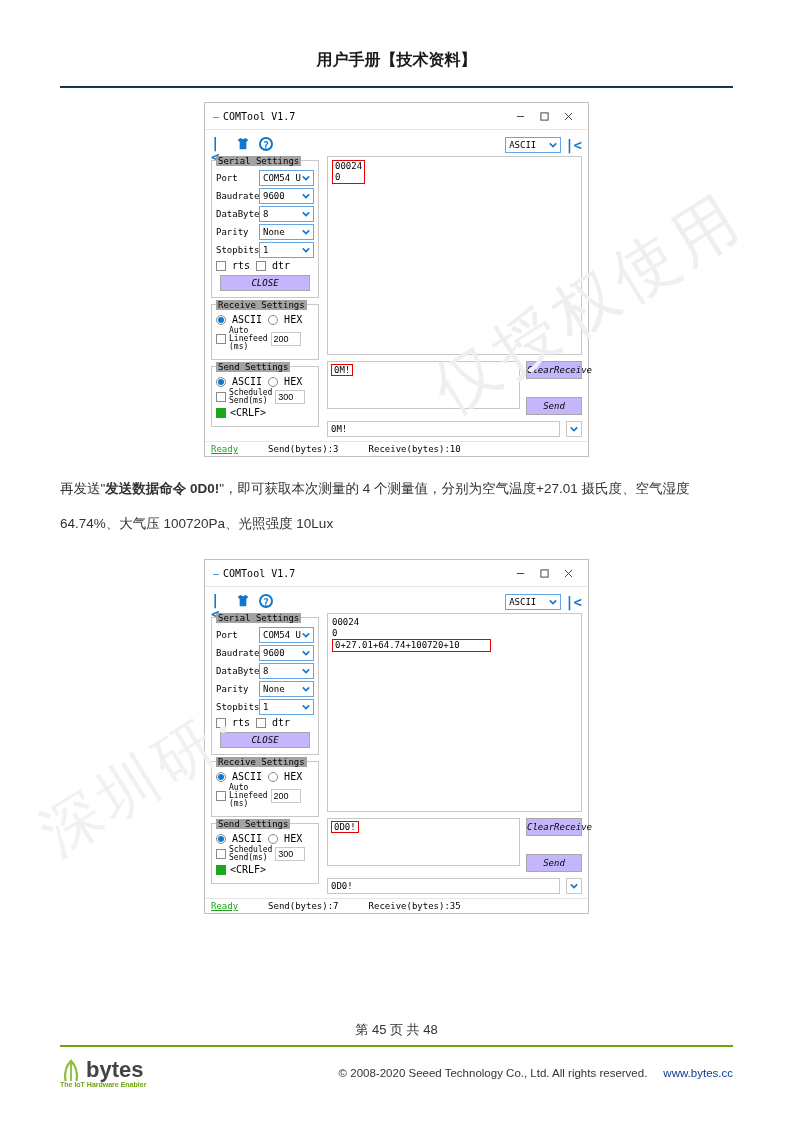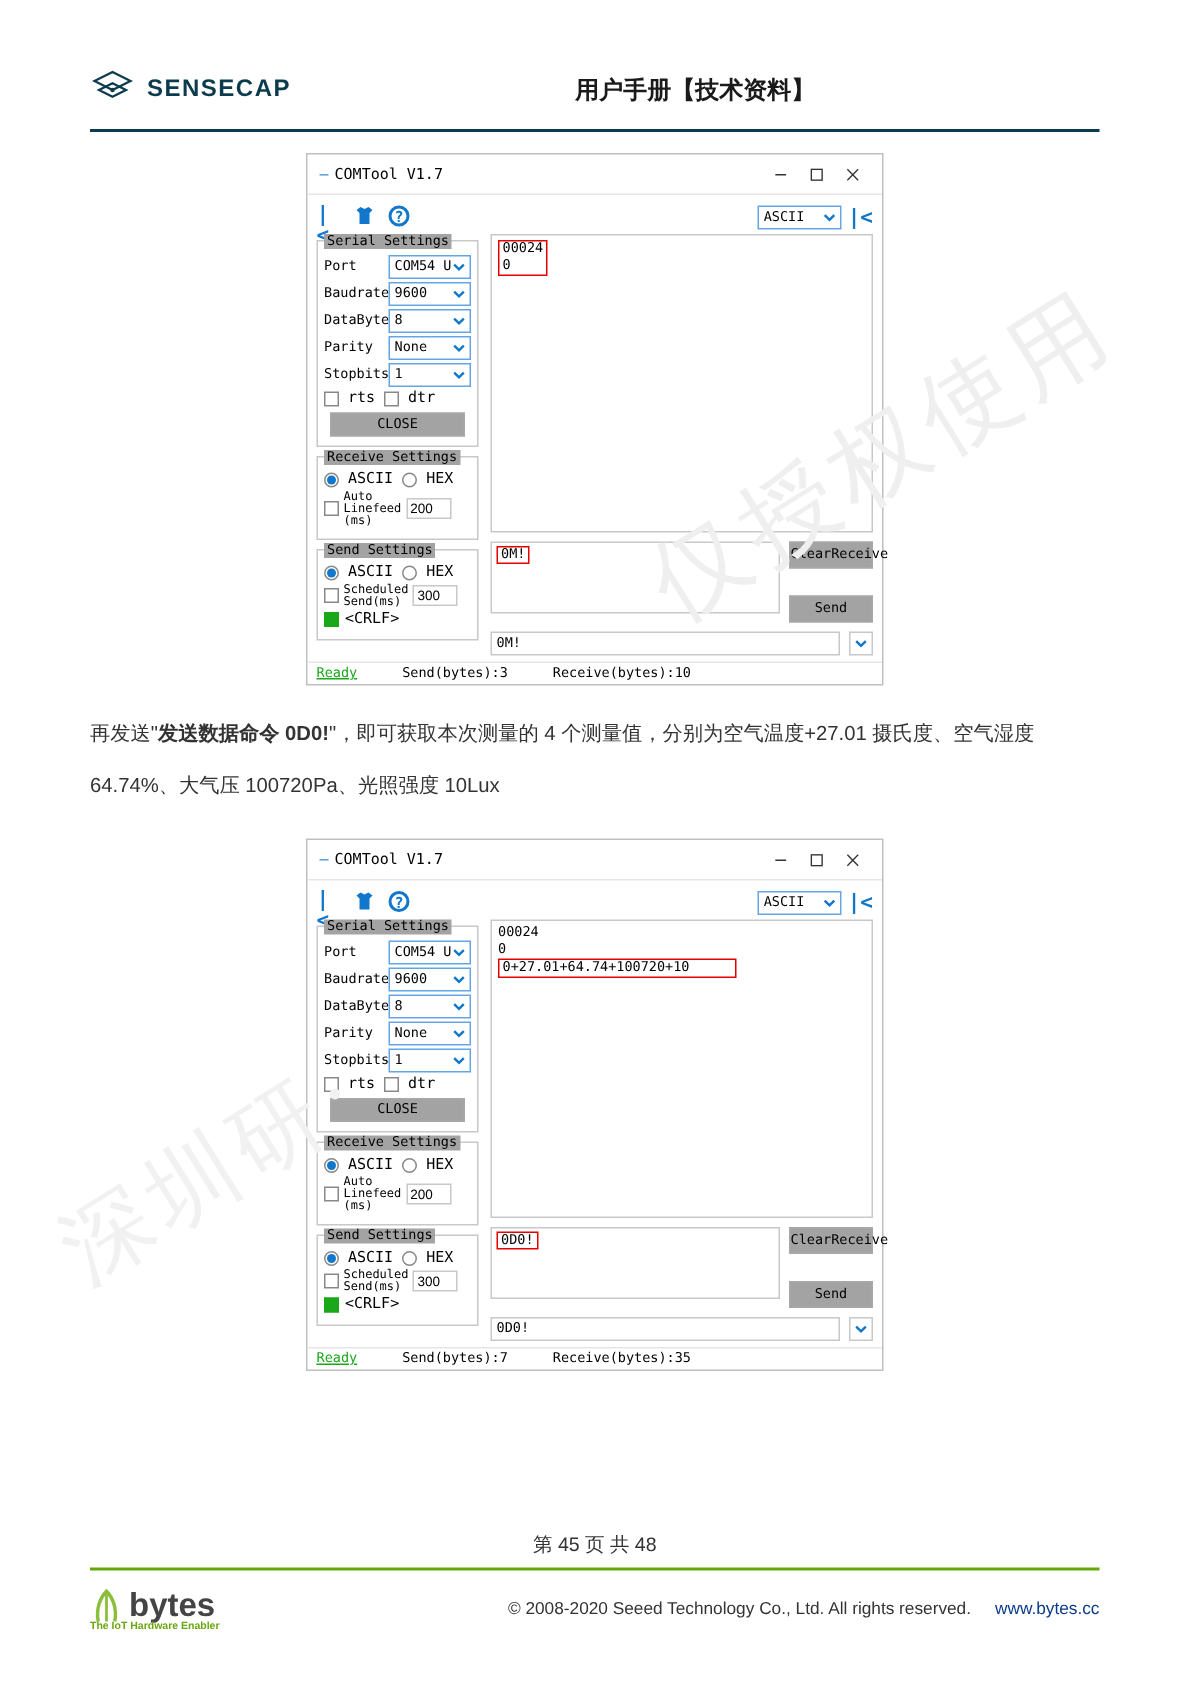--- a/index.html
+++ b/index.html
@@ -55,21 +55,21 @@
   .fs-body { margin-top:-6px; }
   .frow { display:flex; align-items:center; gap:3px; margin:2px 0; }
   .flab { width:40px; font-size:9px; }
   .sel { flex:1; height:16px; border:1px solid #64a5e6; background:#fff; display:flex; align-items:center; padding:0 3px; font-size:9px; position:relative; }
   .sel-btn { position:absolute; right:0; top:0; bottom:0; width:14px; display:flex; align-items:center; justify-content:center; }
   .sel-btn svg { width:8px; height:8px; stroke:#1177cc; stroke-width:2; fill:none; }
   .chk { width:10px; height:10px; border:1px solid #888; background:#fff; display:inline-block; }
   .chk.green { background:#1aa81a; border-color:#1aa81a; }
   .radio { width:10px; height:10px; border:1px solid #888; border-radius:50%; display:inline-flex; align-items:center; justify-content:center; }
   .radio.on::after { content:""; width:6px; height:6px; border-radius:50%; background:#1177cc; }
-  .btn { border:1px solid #a8a8a8; background:#a3a3a3; font-size:9px; padding:2px 0; text-align:center; }
+  .btn { border:1px solid #a8a8a8; background:#c4b5fd; font-size:9px; padding:2px 0; text-align:center;font-style:italic; }
   .btn-close { width:90px; margin:4px auto 0; }
   .txtbox { border:1px solid #c8c8c8; font-size:9px; padding:2px 3px; }
   .tb-input { width:30px; height:14px; border:1px solid #c8c8c8; font-size:9px; padding:0 2px; }
 
   .top-right { display:flex; justify-content:flex-end; align-items:center; gap:4px; height:22px; }
   .top-right .sel { width:56px; flex:none; }
   .rx-area { flex:1; border:1px solid #c8c8c8; padding:3px 4px; font-size:9px; line-height:1.2; min-height:150px; }
   .redbox { border:1px solid #e60000; display:inline-block; padding:0 2px; }
   .tx-area { display:flex; gap:6px; align-items:flex-start; margin-top:6px; }
   .tx-text { flex:1; border:1px solid #c8c8c8; height:48px; padding:2px 3px; font-size:9px; }
@@ -84,28 +84,20 @@
   .watermark2 { position:absolute; left:30px; top:740px; font-size:60px; color:#f1f1f1; transform:rotate(-32deg); pointer-events:none; font-family:"SimSun"; letter-spacing:6px; white-space:pre; }
 </style>
 </head>
 <body>
 
 <div class="page">
   <span class="watermark">仅授权使用</span>
   <span class="watermark2">深圳研·</span>
 
   <div class="doc-header">
-    <div class="logo-sc">
-      <svg viewBox="0 0 40 40">
-        <polygon points="20,4 36,12 20,20 4,12" fill="none" stroke="#0b3b4d" stroke-width="2"></polygon>
-        <polygon points="20,14 32,20 20,26 8,20" fill="none" stroke="#0b3b4d" stroke-width="2"></polygon>
-        <circle cx="20" cy="20" r="2" fill="#0b3b4d"></circle>
-      </svg>
-      <span>SENSECAP</span>
-    </div>
     <div class="doc-title">用户手册【技术资料】</div>
   </div>
   <hr class="hdr-line">
 
   <div class="win">
     <div class="titlebar">
       <span style="color:#1177cc;margin-right:4px;">—</span>
       <span class="tb-title">COMTool V1.7</span>
       <span class="tb-btn">
           <svg viewBox="0 0 10 10">

